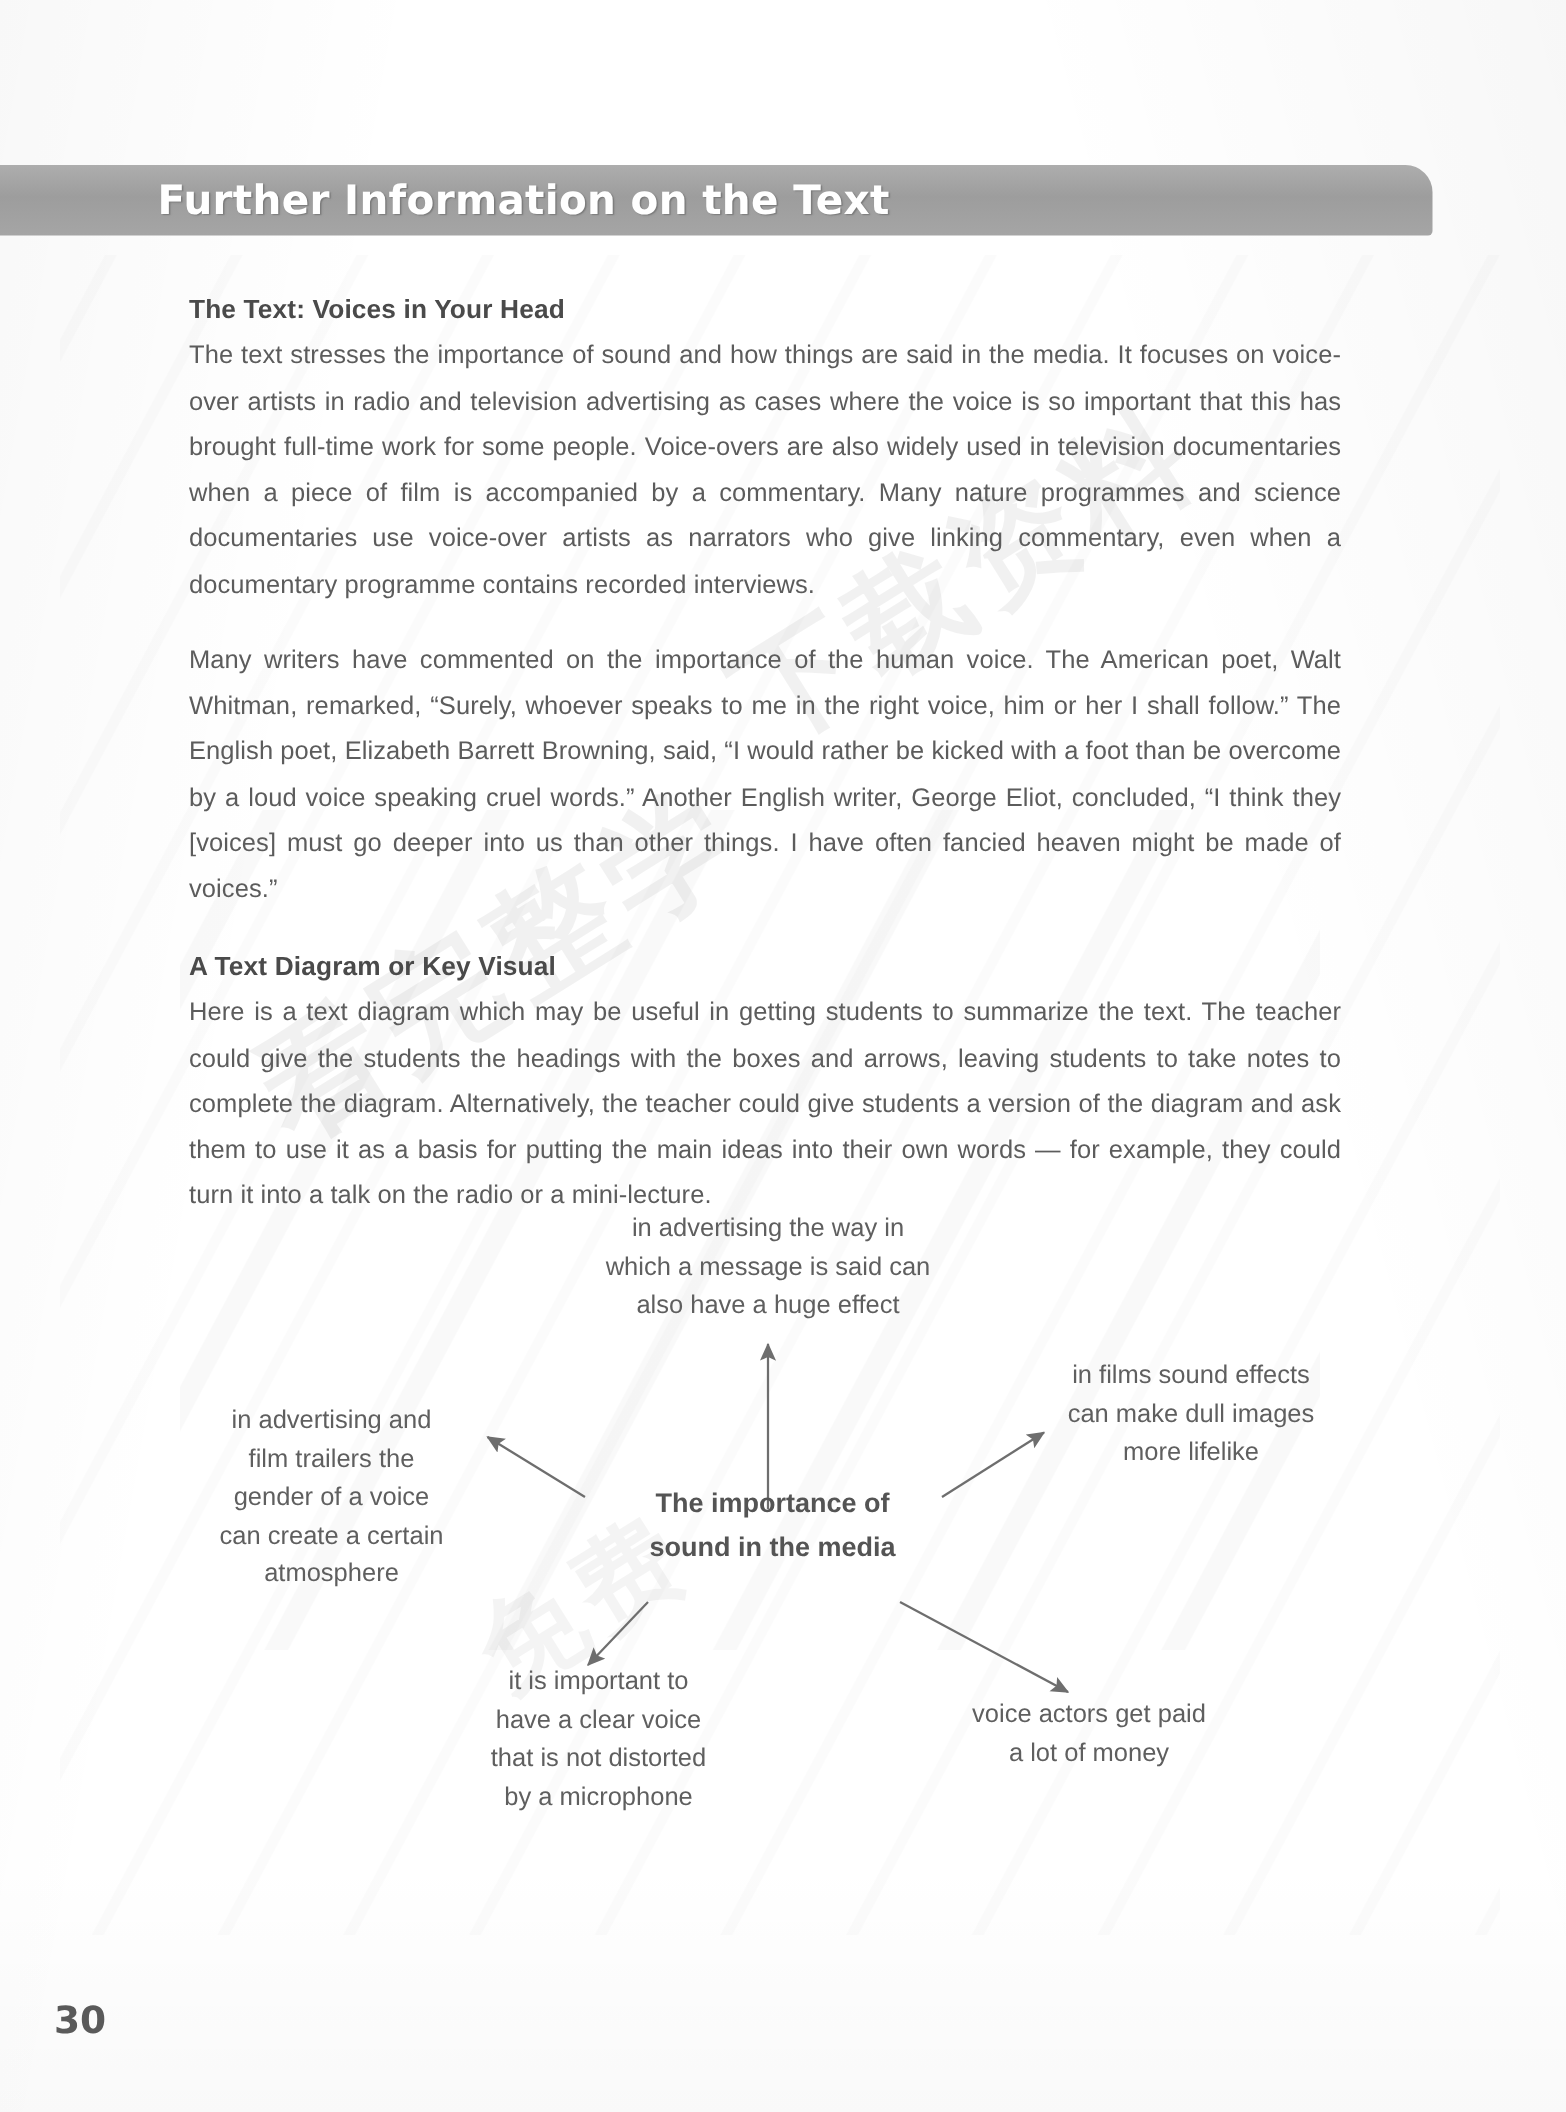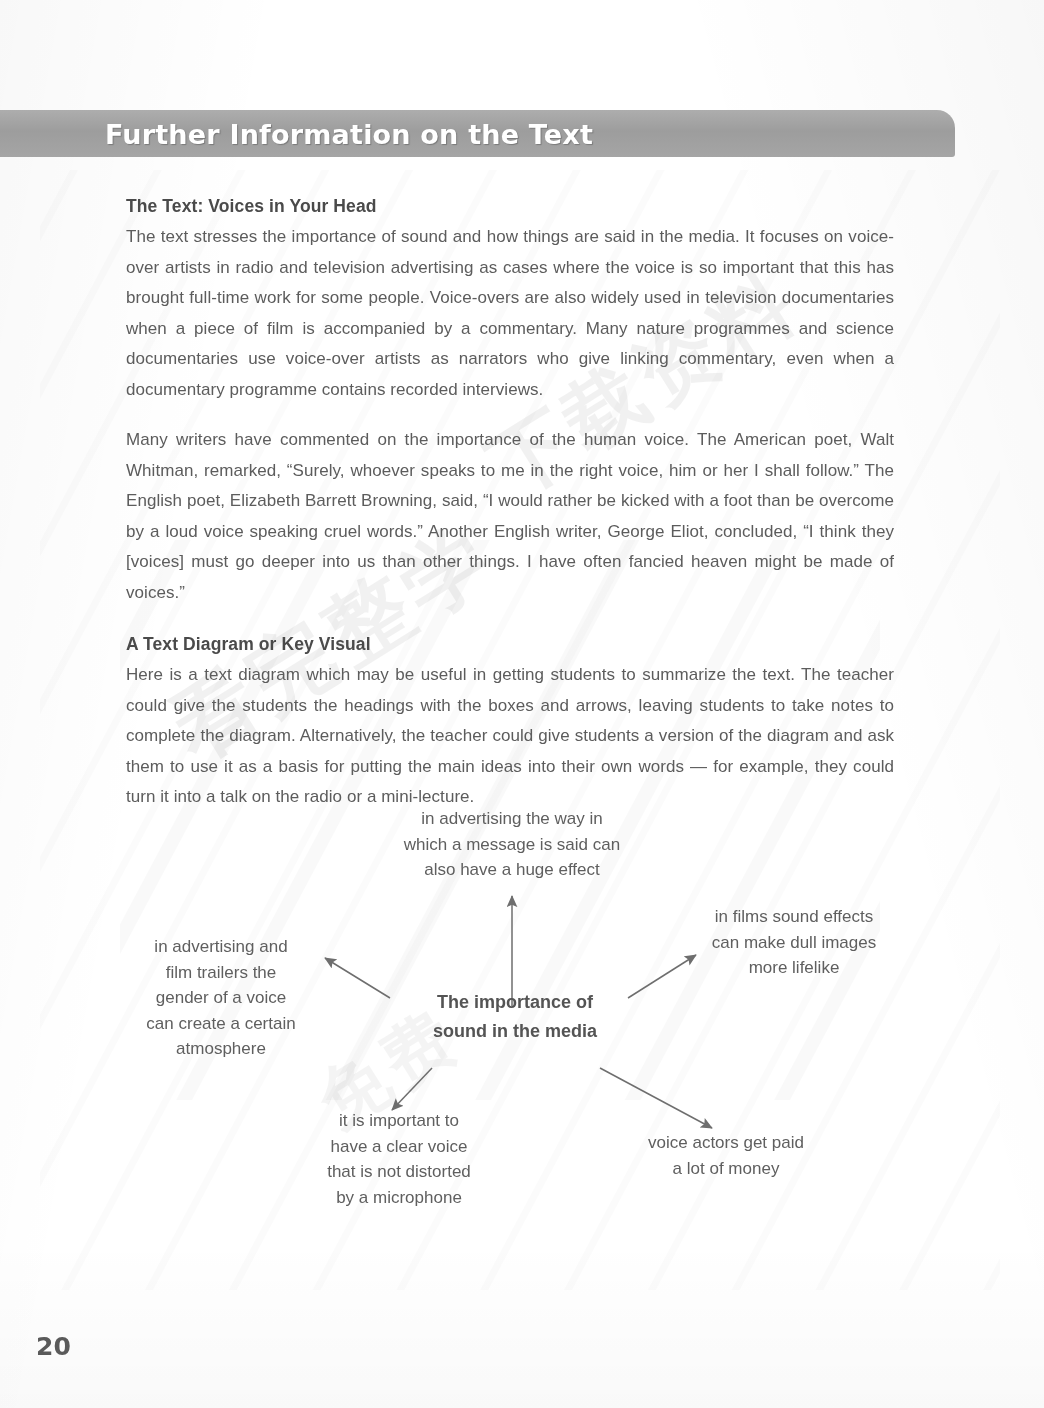--- a/index.html
+++ b/index.html
@@ -259,16 +259,16 @@
 sound in the media</div>
     <div class="node" id="node-bottom-left">it is important to
 have a clear voice
 that is not distorted
 by a microphone</div>
     <div class="node" id="node-bottom-right">voice actors get paid
 a lot of money</div>
   </div>
 
   <div class="footer">
-    <span class="page-number">20</span>
+    <span class="page-number">30</span>
   </div>
 
 </div>
 
 </body></html>

